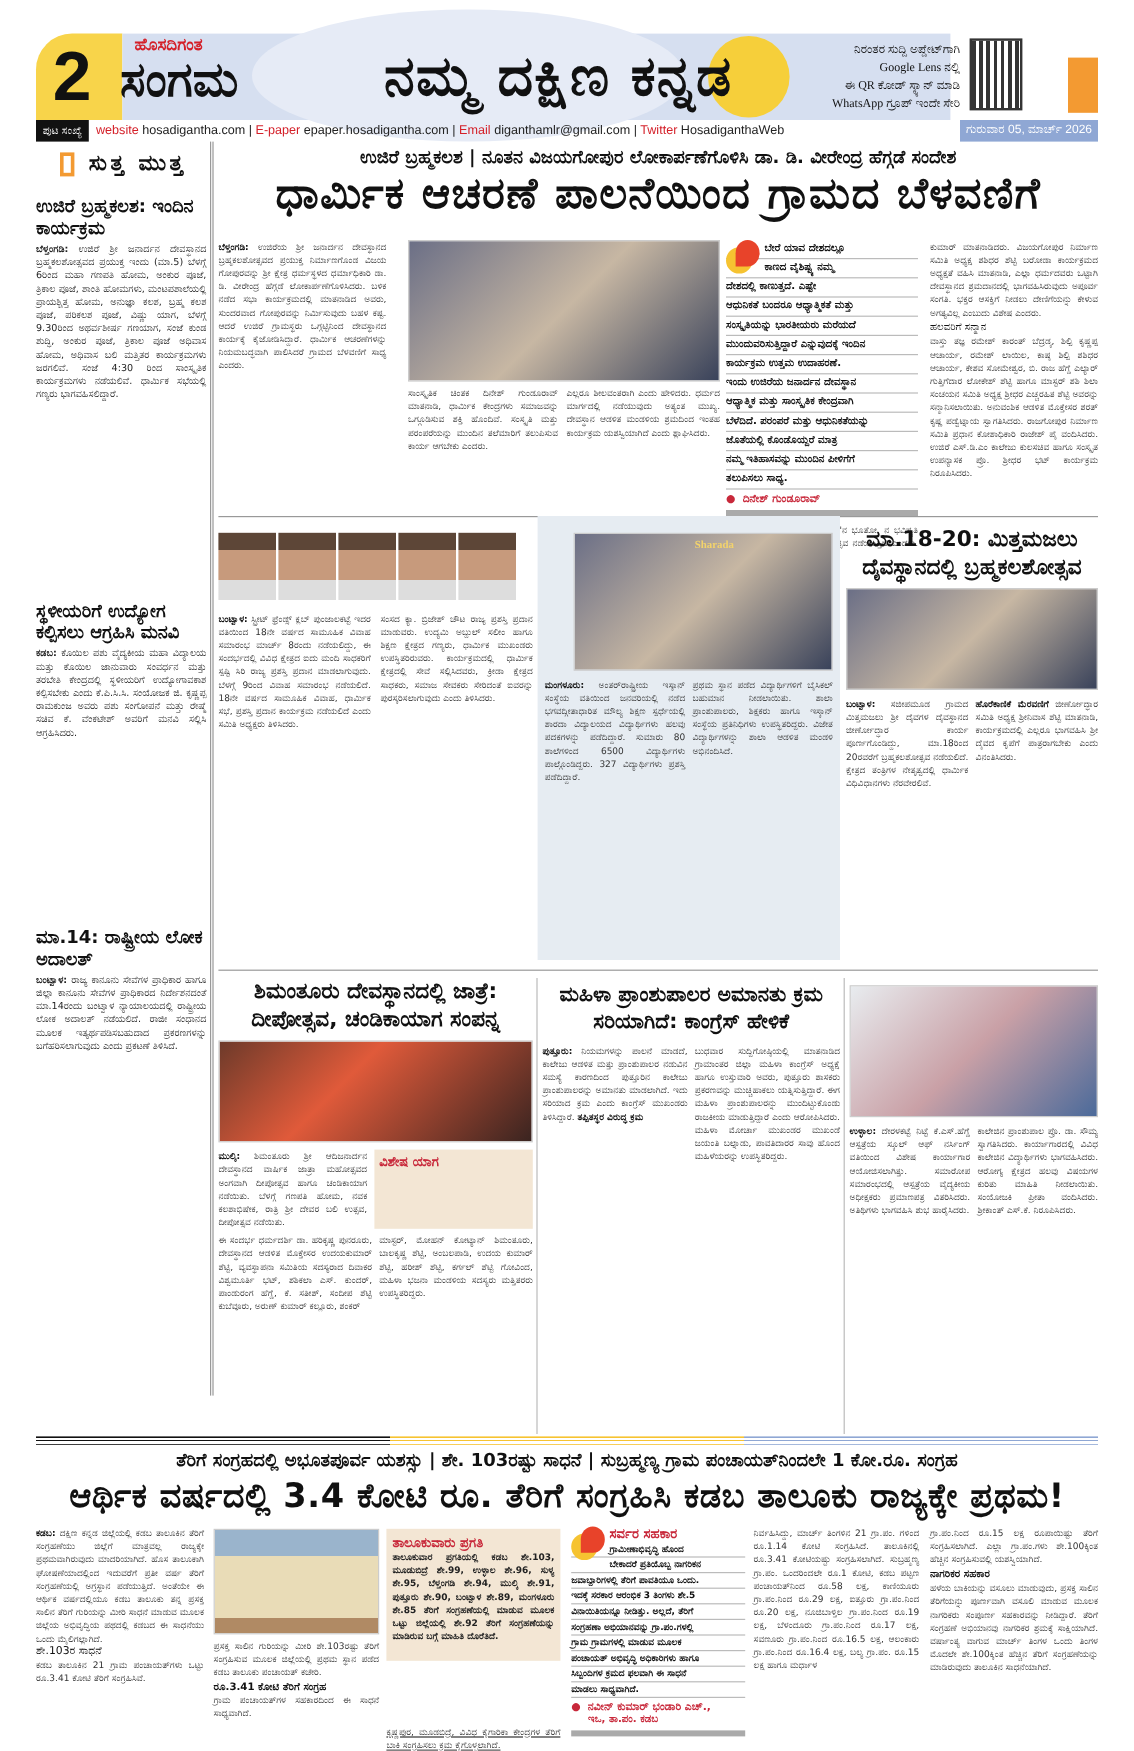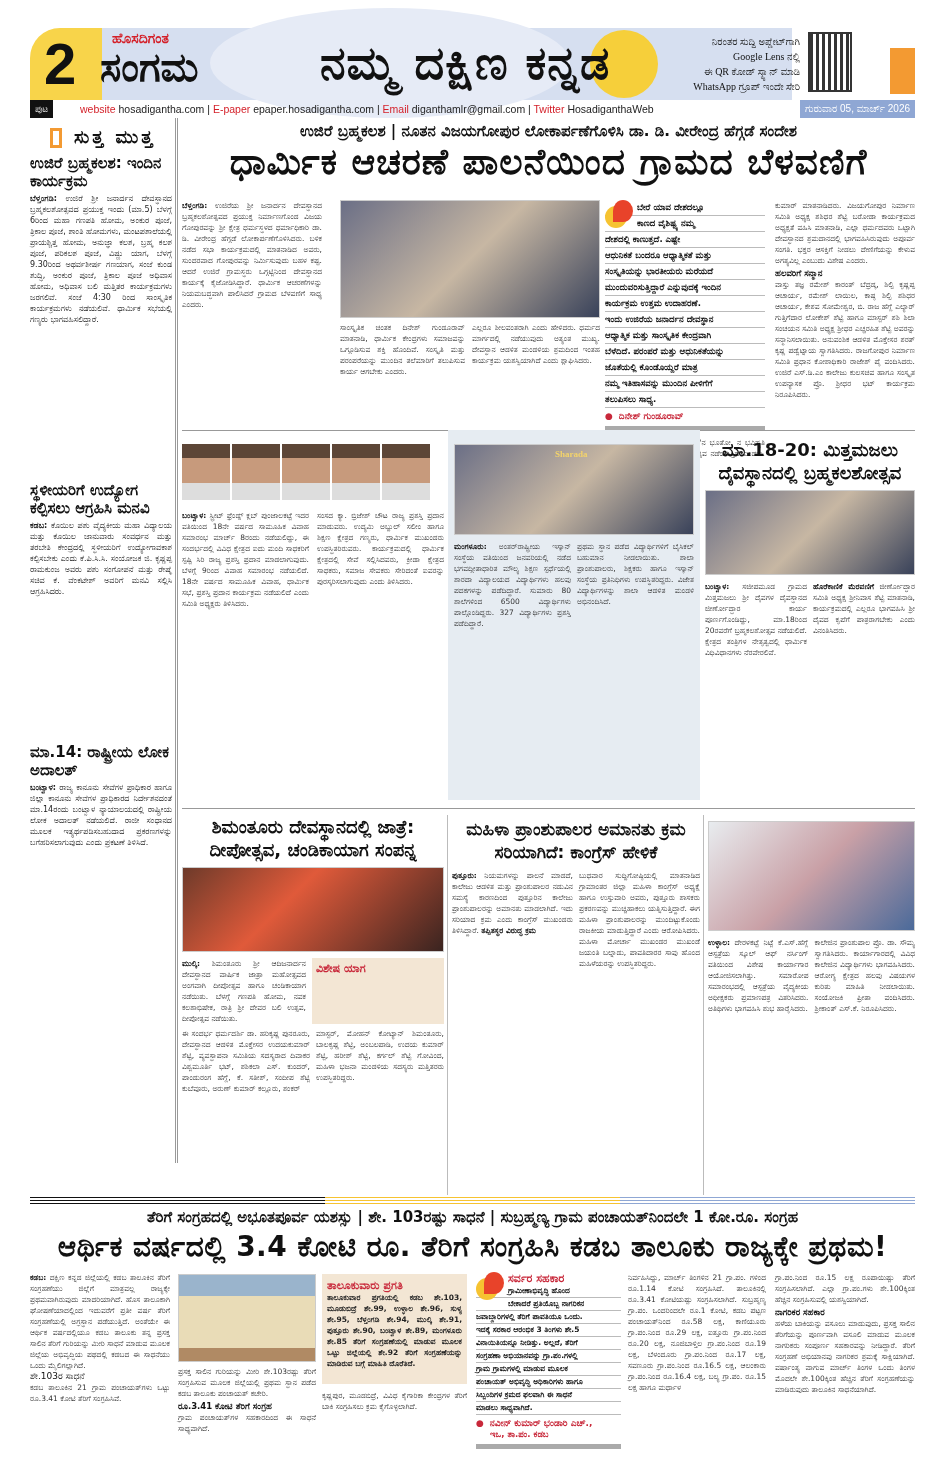--- a/index.html
+++ b/index.html
@@ -17,31 +17,31 @@
   .brand-main { position: absolute; left: 70px; top: 16px; font: bold 40px "DejaVu Sans", sans-serif; color: #111; }
   .section-title { position: absolute; left: 290px; top: 8px; font: bold 46px "DejaVu Serif", serif; color: #111; letter-spacing: 1px; }
   .qr-text { position: absolute; left: 620px; top: 6px; width: 150px; text-align: right; font: 10px "Liberation Serif", serif; line-height: 15px; color: #111; }
   .qr-code { position: absolute; left: 778px; top: 4px; width: 44px; height: 60px;
     background:
       repeating-linear-gradient(90deg, #111 0 3px, #fff 3px 6px),
       #fff; opacity: .85; border: 2px solid #111; }
   .orange-box { position: absolute; left: 860px; top: 20px; width: 25px; height: 46px; background: #f39a32; }
 
   .infobar { position: absolute; left: 30px; top: 100px; width: 885px; height: 18px; font: 10.5px "Liberation Sans", sans-serif; }
-  .infobar .pub { position: absolute; left: 0; top: 0; width: 23px; height: 18px; background: #111; color: #fff; font-size: 9px; line-height: 18px; text-align: center; }
+  .infobar .pub { position: absolute; left: 0; top: 0; width: 44px; height: 18px; background: #111; color: #fff; font-size: 9px; line-height: 18px; text-align: center; }
   .infobar .links { position: absolute; left: 50px; top: 0; line-height: 18px; color: #222; white-space: nowrap; }
   .infobar .links .lbl { color: #d41f28; }
   .infobar .date { position: absolute; left: 770px; top: 0; width: 115px; height: 18px; background: #8fa7d4; color: #fff; text-align: center; line-height: 18px; font-size: 10px; }
 
   
   .left-col { position: absolute; left: 30px; top: 118px; width: 142px; height: 1045px; }
   .left-rule { position: absolute; left: 175px; top: 118px; width: 3px; height: 1045px; border-left: 1px solid #999; border-right: 1px solid #999; }
   .sutta { font: bold 18px "DejaVu Sans", sans-serif; text-align: center; margin-top: 8px; letter-spacing: 3px; }
   .sutta .door { display: inline-block; width: 12px; height: 20px; border: 3px solid #f39a32; vertical-align: middle; background: #fff; margin: 0 3px; }
-  .lc-head { font: bold 15px "DejaVu Sans", sans-serif; line-height: 18px; margin: 6px 0 3px; }
+  .lc-head { font: bold 15px "DejaVu Sans", sans-serif; line-height: 18px; margin: 16px 0 3px; }
   .lc-body { font: 8px "DejaVu Sans", sans-serif; line-height: 11px; color: #222; text-align: justify; }
   .lc-body b { font-weight: bold; }
 
   
   .art { position: absolute; }
   .kicker { font: bold 15px "DejaVu Sans", sans-serif; text-align: center; }
   .main-head { font: bold 36px "DejaVu Sans", sans-serif; text-align: center; letter-spacing: 1px; line-height: 44px; }
   .head2 { font: bold 18px "DejaVu Sans", sans-serif; text-align: center; line-height: 23px; }
   .body { font: 7.5px "DejaVu Sans", sans-serif; line-height: 11px; color: #333; text-align: justify; }
   .body b { font-weight: bold; color: #111; }
@@ -155,37 +155,37 @@
     <span>ಜೊತೆಯಲ್ಲಿ ಕೊಂಡೊಯ್ದರೆ ಮಾತ್ರ</span>
     <span>ನಮ್ಮ ಇತಿಹಾಸವನ್ನು ಮುಂದಿನ ಪೀಳಿಗೆಗೆ</span>
     <span>ತಲುಪಿಸಲು ಸಾಧ್ಯ.</span>
   </div>
   <div class="byline">ದಿನೇಶ್ ಗುಂಡೂರಾವ್</div>
   <div class="byline-bar"></div>
   <div class="body" style="margin-top:6px;"><span>ಮಾತನಾಡಿ, ಸಂಬಂಧಿಗಳೊಂದಾಗಿಯೇ 'ನ ಭೂತೋ, ನ ಭವಿಷ್ಯತಿ ಎನ್ನುವಷ್ಟು ಅದ್ಭುತವಾಗಿ ಬ್ರಹ್ಮಕಲಶೋತ್ಸವ ನಡೆಯುತ್ತಿದೆ ಎಂದರು. ಶ್ರೀ ಕ್ಷೇತ್ರ ಧರ್ಮಸ್ಥಳದ ಡಿ. ಹರ್ಷೇಂದ್ರ</span></div>
 </div>
 <div class="art body" style="left:775px;top:200px;width:140px;">
   <span>ಕುಮಾರ್ ಮಾತನಾಡಿದರು. ವಿಜಯಗೋಪುರ ನಿರ್ಮಾಣ ಸಮಿತಿ ಅಧ್ಯಕ್ಷ ಶಶಿಧರ ಶೆಟ್ಟಿ ಬರೋಡಾ ಕಾರ್ಯಕ್ರಮದ ಅಧ್ಯಕ್ಷತೆ ವಹಿಸಿ ಮಾತನಾಡಿ, ಎಲ್ಲಾ ಧರ್ಮದವರು ಒಟ್ಟಾಗಿ ದೇವಸ್ಥಾನದ ಶ್ರಮದಾನದಲ್ಲಿ ಭಾಗವಹಿಸಿರುವುದು ಅಪೂರ್ವ ಸಂಗತಿ. ಭಕ್ತರ ಆಸಕ್ತಿಗೆ ನೀಡಲು ದೇಣಿಗೆಯನ್ನು ಕೇಳುವ ಅಗತ್ಯವಿಲ್ಲ ಎಂಬುದು ವಿಶೇಷ ಎಂದರು.</span>
-  <div style="font-weight:bold;color:#111;font-size:8.5px;margin-top:2px;">ಹಲವರಿಗೆ ಸನ್ಮಾನ</div>
+  <div style="font-weight:normal;color:#111;font-size:8.5px;margin-top:2px;">ಹಲವರಿಗೆ ಸನ್ಮಾನ</div>
   <span>ವಾಸ್ತು ತಜ್ಞ ರಮೇಶ್ ಕಾರಂತ್ ಬೆದ್ರಡ್ಕ, ಶಿಲ್ಪಿ ಕೃಷ್ಣಪ್ಪ ಆಚಾರ್ಯ, ರಮೇಶ್ ಲಾಯಿಲ, ಕಾಷ್ಠ ಶಿಲ್ಪಿ ಶಶಿಧರ ಆಚಾರ್ಯ, ಕೇಶವ ಸೋಮೇಶ್ವರ, ಬಿ. ರಾಜ ಹೆಗ್ಡೆ ಎಲ್ಯಾರ್ ಗುತ್ತಿಗೆದಾರ ಲೋಕೇಶ್ ಶೆಟ್ಟಿ ಹಾಗೂ ಮಾಸ್ಟರ್ ಶಶಿ ಶಿಲಾ ಸಂಚಯನ ಸಮಿತಿ ಅಧ್ಯಕ್ಷ ಶ್ರೀಧರ ಎಚ್ಚರಹಿತ ಶೆಟ್ಟಿ ಅವರನ್ನು ಸನ್ಮಾನಿಸಲಾಯಿತು. ಅನುವಂಶಿಕ ಆಡಳಿತ ಮೊಕ್ತೇಸರ ಶರತ್ ಕೃಷ್ಣ ಪಡ್ವೆಟ್ನಾಯ ಸ್ವಾಗತಿಸಿದರು. ರಾಜಗೋಪುರ ನಿರ್ಮಾಣ ಸಮಿತಿ ಪ್ರಧಾನ ಕೋಶಾಧಿಕಾರಿ ರಾಜೇಶ್ ಪೈ ವಂದಿಸಿದರು. ಉಜಿರೆ ಎಸ್.ಡಿ.ಎಂ ಕಾಲೇಜು ಕುಲಸಚಿವ ಹಾಗೂ ಸಂಸ್ಕೃತ ಉಪನ್ಯಾಸಕ ಪ್ರೊ. ಶ್ರೀಧರ ಭಟ್ ಕಾರ್ಯಕ್ರಮ ನಿರೂಪಿಸಿದರು.</span>
 </div>
 
 <div class="hr" style="left:182px;top:430px;width:733px;"></div>
 
 <div class="art" style="left:182px;top:438px;width:262px;">
   <div style="margin-top:6px;white-space:nowrap;">
     <span class="portrait"></span><span class="portrait"></span><span class="portrait"></span><span class="portrait"></span><span class="portrait"></span>
   </div>
   <div style="display:flex;gap:8px;margin-top:6px;">
     <div class="body" style="flex:1"><b>ಬಂಟ್ವಾಳ:</b> <span>ಸ್ಟ್ರೀಟ್ ಫ್ರೆಂಡ್ಸ್ ಕ್ಲಬ್ ಪುಂಜಾಲಕಟ್ಟೆ ಇದರ ವತಿಯಿಂದ 18ನೇ ವರ್ಷದ ಸಾಮೂಹಿಕ ವಿವಾಹ ಸಮಾರಂಭ ಮಾರ್ಚ್ 8ರಂದು ನಡೆಯಲಿದ್ದು, ಈ ಸಂದರ್ಭದಲ್ಲಿ ವಿವಿಧ ಕ್ಷೇತ್ರದ ಐದು ಮಂದಿ ಸಾಧಕರಿಗೆ ಸ್ಪಷ್ಟಿ ಸಿರಿ ರಾಜ್ಯ ಪ್ರಶಸ್ತಿ ಪ್ರದಾನ ಮಾಡಲಾಗುವುದು. ಬೆಳಗ್ಗೆ 9ರಿಂದ ವಿವಾಹ ಸಮಾರಂಭ ನಡೆಯಲಿದೆ. 18ನೇ ವರ್ಷದ ಸಾಮೂಹಿಕ ವಿವಾಹ, ಧಾರ್ಮಿಕ ಸಭೆ, ಪ್ರಶಸ್ತಿ ಪ್ರದಾನ ಕಾರ್ಯಕ್ರಮ ನಡೆಯಲಿದೆ ಎಂದು ಸಮಿತಿ ಅಧ್ಯಕ್ಷರು ತಿಳಿಸಿದರು.</span></div>
     <div class="body" style="flex:1"><span>ಸಂಸದ ಕ್ಯಾ. ಬ್ರಿಜೇಶ್ ಚೌಟ ರಾಜ್ಯ ಪ್ರಶಸ್ತಿ ಪ್ರದಾನ ಮಾಡುವರು. ಉದ್ಯಮಿ ಅಬ್ದುಲ್ ಸಲೀಂ ಹಾಗೂ ಶಿಕ್ಷಣ ಕ್ಷೇತ್ರದ ಗಣ್ಯರು, ಧಾರ್ಮಿಕ ಮುಖಂಡರು ಉಪಸ್ಥಿತರಿರುವರು. ಕಾರ್ಯಕ್ರಮದಲ್ಲಿ ಧಾರ್ಮಿಕ ಕ್ಷೇತ್ರದಲ್ಲಿ ಸೇವೆ ಸಲ್ಲಿಸಿದವರು, ಕ್ರೀಡಾ ಕ್ಷೇತ್ರದ ಸಾಧಕರು, ಸಮಾಜ ಸೇವಕರು ಸೇರಿದಂತೆ ಐವರನ್ನು ಪುರಸ್ಕರಿಸಲಾಗುವುದು ಎಂದು ತಿಳಿಸಿದರು.</span></div>
   </div>
 </div>
 <div class="art shade" style="left:448px;top:430px;width:252px;height:370px;padding:8px 6px;">
-  <div class="photo" style="height:91px;margin-top:6px;position:relative;">
+  <div class="photo" style="height:115px;margin-top:6px;position:relative;margin-left:24px;">
     <span style="position:absolute;left:100px;top:4px;color:#f3d36b;font:bold 9px 'Liberation Serif',serif;">Sharada</span>
   </div>
   <div style="display:flex;gap:6px;margin-top:6px;">
     <div class="body" style="flex:1"><b>ಮಂಗಳೂರು:</b> <span>ಅಂತರ್‌ರಾಷ್ಟ್ರೀಯ ಇಸ್ಕಾನ್ ಸಂಸ್ಥೆಯ ವತಿಯಿಂದ ಜನವರಿಯಲ್ಲಿ ನಡೆದ ಭಗವದ್ಗೀತಾಧಾರಿತ ಮೌಲ್ಯ ಶಿಕ್ಷಣ ಸ್ಪರ್ಧೆಯಲ್ಲಿ ಶಾರದಾ ವಿದ್ಯಾಲಯದ ವಿದ್ಯಾರ್ಥಿಗಳು ಹಲವು ಪದಕಗಳನ್ನು ಪಡೆದಿದ್ದಾರೆ. ಸುಮಾರು 80 ಶಾಲೆಗಳಿಂದ 6500 ವಿದ್ಯಾರ್ಥಿಗಳು ಪಾಲ್ಗೊಂಡಿದ್ದರು. 327 ವಿದ್ಯಾರ್ಥಿಗಳು ಪ್ರಶಸ್ತಿ ಪಡೆದಿದ್ದಾರೆ.</span></div>
     <div class="body" style="flex:1"><span>ಪ್ರಥಮ ಸ್ಥಾನ ಪಡೆದ ವಿದ್ಯಾರ್ಥಿಗಳಿಗೆ ಬೈಸಿಕಲ್ ಬಹುಮಾನ ನೀಡಲಾಯಿತು. ಶಾಲಾ ಪ್ರಾಂಶುಪಾಲರು, ಶಿಕ್ಷಕರು ಹಾಗೂ ಇಸ್ಕಾನ್ ಸಂಸ್ಥೆಯ ಪ್ರತಿನಿಧಿಗಳು ಉಪಸ್ಥಿತರಿದ್ದರು. ವಿಜೇತ ವಿದ್ಯಾರ್ಥಿಗಳನ್ನು ಶಾಲಾ ಆಡಳಿತ ಮಂಡಳಿ ಅಭಿನಂದಿಸಿದೆ.</span></div>
   </div>
 </div>
 <div class="art" style="left:705px;top:438px;width:210px;">
   <div class="head2">ಮಾ.18-20: ಮಿತ್ತಮಜಲು ದೈವಸ್ಥಾನದಲ್ಲಿ ಬ್ರಹ್ಮಕಲಶೋತ್ಸವ</div>
   <div class="photo" style="height:85px;margin-top:6px;"></div>
@@ -243,21 +243,21 @@
 <div class="art" style="left:178px;top:1274px;width:138px;">
   <div class="photo" style="height:88px;background:linear-gradient(180deg,#9ab4cc 0 25%,#e9dcb7 25% 85%,#b08a64 85%);"></div>
   <div class="body" style="margin-top:4px;">ಪ್ರಸಕ್ತ ಸಾಲಿನ ಗುರಿಯನ್ನು ಮೀರಿ ಶೇ.103ರಷ್ಟು ತೆರಿಗೆ ಸಂಗ್ರಹಿಸುವ ಮೂಲಕ ಜಿಲ್ಲೆಯಲ್ಲಿ ಪ್ರಥಮ ಸ್ಥಾನ ಪಡೆದ ಕಡಬ ತಾಲೂಕು ಪಂಚಾಯತ್ ಕಚೇರಿ.</div>
   <div style="font-weight:bold;font-size:8.5px;color:#111;margin-top:2px;">ರೂ.3.41 ಕೋಟಿ ತೆರಿಗೆ ಸಂಗ್ರಹ</div>
   <div class="body">ಗ್ರಾಮ ಪಂಚಾಯತ್‌ಗಳ ಸಹಕಾರದಿಂದ ಈ ಸಾಧನೆ ಸಾಧ್ಯವಾಗಿದೆ.</div>
 </div>
 <div class="art box-beige" style="left:322px;top:1274px;width:145px;height:110px;padding:5px;">
   <div class="box-head-red" style="color:#c8283a;">ತಾಲೂಕುವಾರು ಪ್ರಗತಿ</div>
   <div class="body" style="font-weight:bold;color:#222;">ತಾಲೂಕುವಾರ ಪ್ರಗತಿಯಲ್ಲಿ ಕಡಬ ಶೇ.103, ಮೂಡುಬಿದ್ರೆ ಶೇ.99, ಉಳ್ಳಾಲ ಶೇ.96, ಸುಳ್ಯ ಶೇ.95, ಬೆಳ್ತಂಗಡಿ ಶೇ.94, ಮುಲ್ಕಿ ಶೇ.91, ಪುತ್ತೂರು ಶೇ.90, ಬಂಟ್ವಾಳ ಶೇ.89, ಮಂಗಳೂರು ಶೇ.85 ತೆರಿಗೆ ಸಂಗ್ರಹಣೆಯಲ್ಲಿ ಮಾಡುವ ಮೂಲಕ ಒಟ್ಟು ಜಿಲ್ಲೆಯಲ್ಲಿ ಶೇ.92 ತೆರಿಗೆ ಸಂಗ್ರಹಣೆಯನ್ನು ಮಾಡಿರುವ ಬಗ್ಗೆ ಮಾಹಿತಿ ದೊರೆತಿದೆ.</div>
 </div>
-<div class="art body" style="left:322px;top:1390px;width:145px;">ಕೃಷ್ಣಪುರ, ಮೂಡಬಿದ್ರೆ, ವಿವಿಧ ಕೈಗಾರಿಕಾ ಕೇಂದ್ರಗಳ ತೆರಿಗೆ ಬಾಕಿ ಸಂಗ್ರಹಿಸಲು ಕ್ರಮ ಕೈಗೊಳ್ಳಲಾಗಿದೆ.</div>
+<div class="art body" style="left:322px;top:1438px;width:145px;text-decoration:underline;">ಕೃಷ್ಣಪುರ, ಮೂಡಬಿದ್ರೆ, ವಿವಿಧ ಕೈಗಾರಿಕಾ ಕೇಂದ್ರಗಳ ತೆರಿಗೆ ಬಾಕಿ ಸಂಗ್ರಹಿಸಲು ಕ್ರಮ ಕೈಗೊಳ್ಳಲಾಗಿದೆ.</div>
 <div class="art" style="left:476px;top:1272px;width:145px;">
   <span class="quote-mark" style="float:left;margin-right:4px;"></span>
   <div class="box-head-red">ಸರ್ವರ ಸಹಕಾರ</div>
   <div class="quote-text" style="font-size:7.5px;line-height:12px;">
     <span>ಗ್ರಾಮೀಣಾಭಿವೃದ್ಧಿ ಹೊಂದ</span>
     <span>ಬೇಕಾದರೆ ಪ್ರತಿಯೊಬ್ಬ ನಾಗರಿಕನ</span>
     <span>ಜವಾಬ್ದಾರಿಗಳಲ್ಲಿ ತೆರಿಗೆ ಪಾವತಿಯೂ ಒಂದು.</span>
     <span>ಇದಕ್ಕೆ ಸರಕಾರ ಆರಂಭಿಕ 3 ತಿಂಗಳು ಶೇ.5</span>
     <span>ವಿನಾಯಿತಿಯನ್ನೂ ನೀಡಿತ್ತು. ಅಲ್ಲದೆ, ತೆರಿಗೆ</span>
     <span>ಸಂಗ್ರಹಣಾ ಅಭಿಯಾನವನ್ನು ಗ್ರಾ.ಪಂ.ಗಳಲ್ಲಿ</span>

